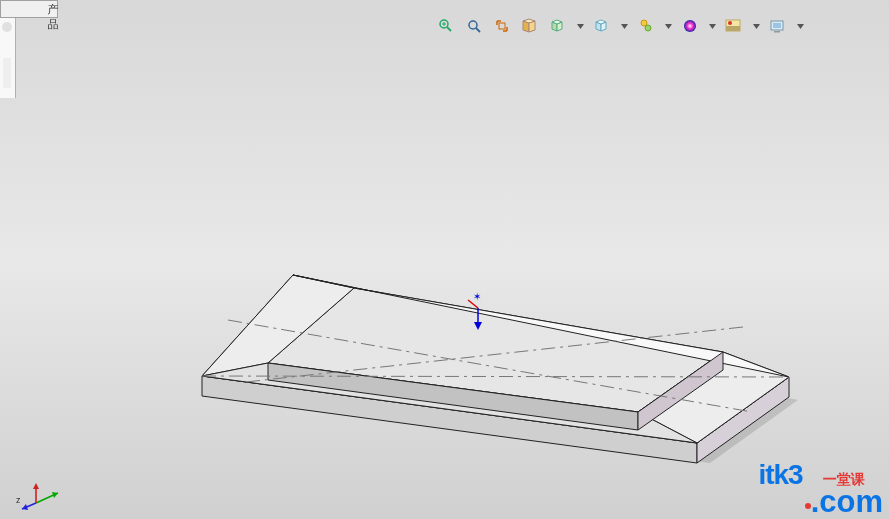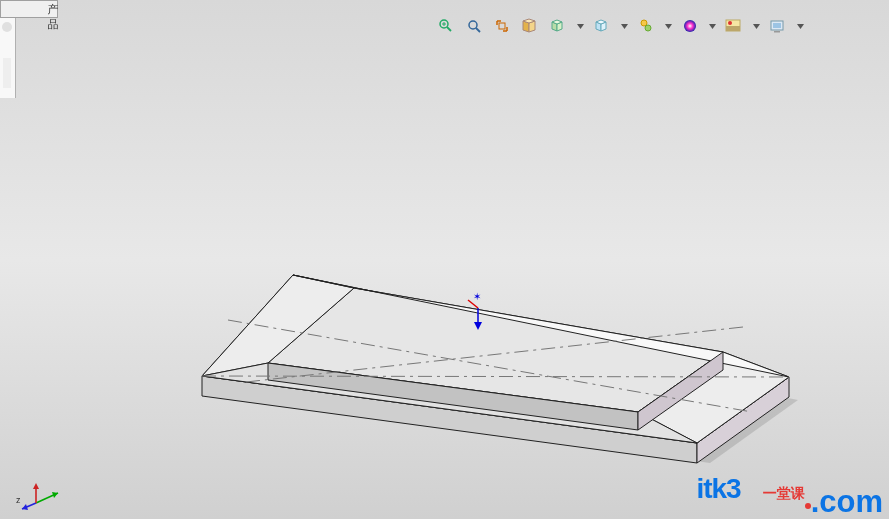--- a/index.html
+++ b/index.html
@@ -34,21 +34,21 @@
     .coord-triad {
       position: absolute; left: 16px; bottom: 4px; width: 46px; height: 36px;
       font-size: 9px; color: #333;
     }
     .watermark {
       position: absolute; right: 6px; bottom: 2px; display: flex; align-items: baseline;
       gap: 2px; font-weight: 700;
     }
     .wm-main { font-size: 28px; color: #0b74e5; letter-spacing: -1px; }
     .wm-com { font-size: 31px; color: #0b74e5; }
-    .wm-cn-box { display:flex; flex-direction:row; margin-left:20px; line-height:1; }
+    .wm-cn-box { display:flex; flex-direction:column; align-items:center; margin-left:0; line-height:1; }
     .wm-cn { font-size: 14px; color: #e53935; font-weight:700; }
     .wm-dot { width:6px; height:6px; background:#e53935; border-radius:50%; margin-bottom:3px; display:inline-block; }
 
     svg { display:block; }
   </style>
 </head>
 <body>
 
 <div class="top-panel-fragment">
   <span>室产品</span>

